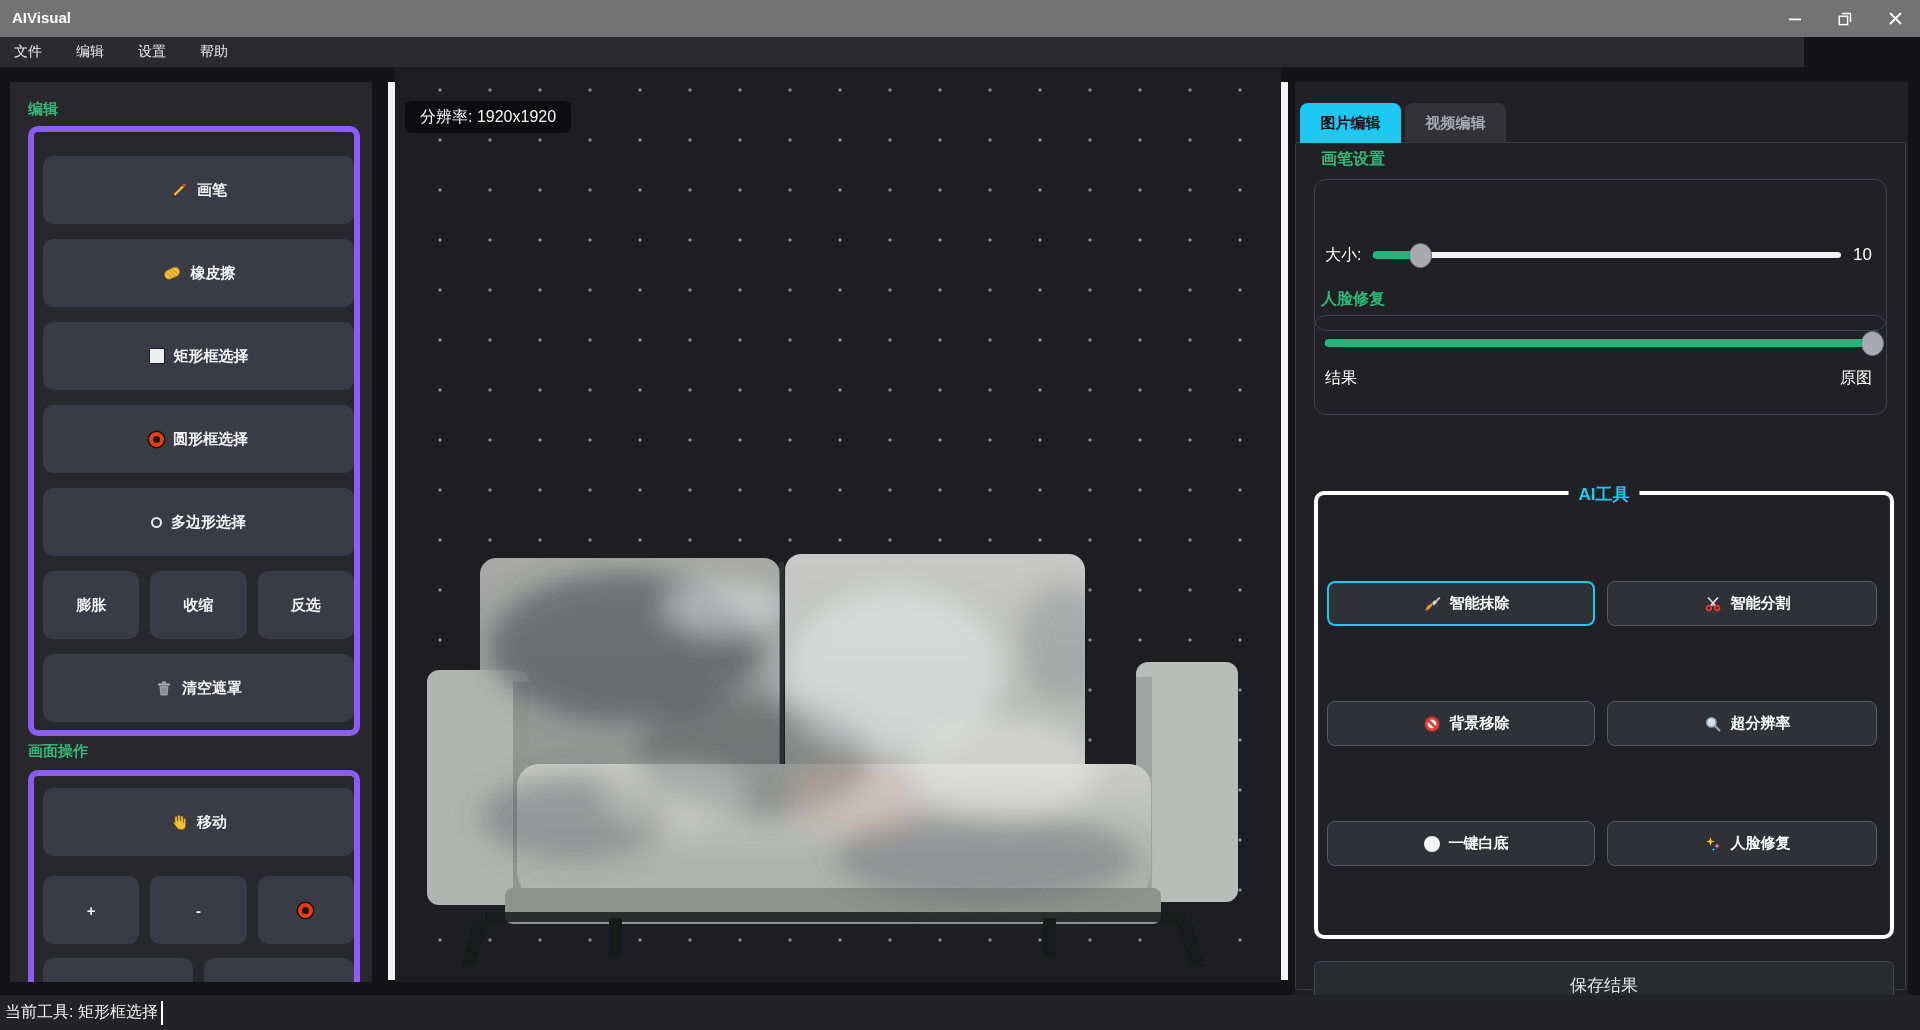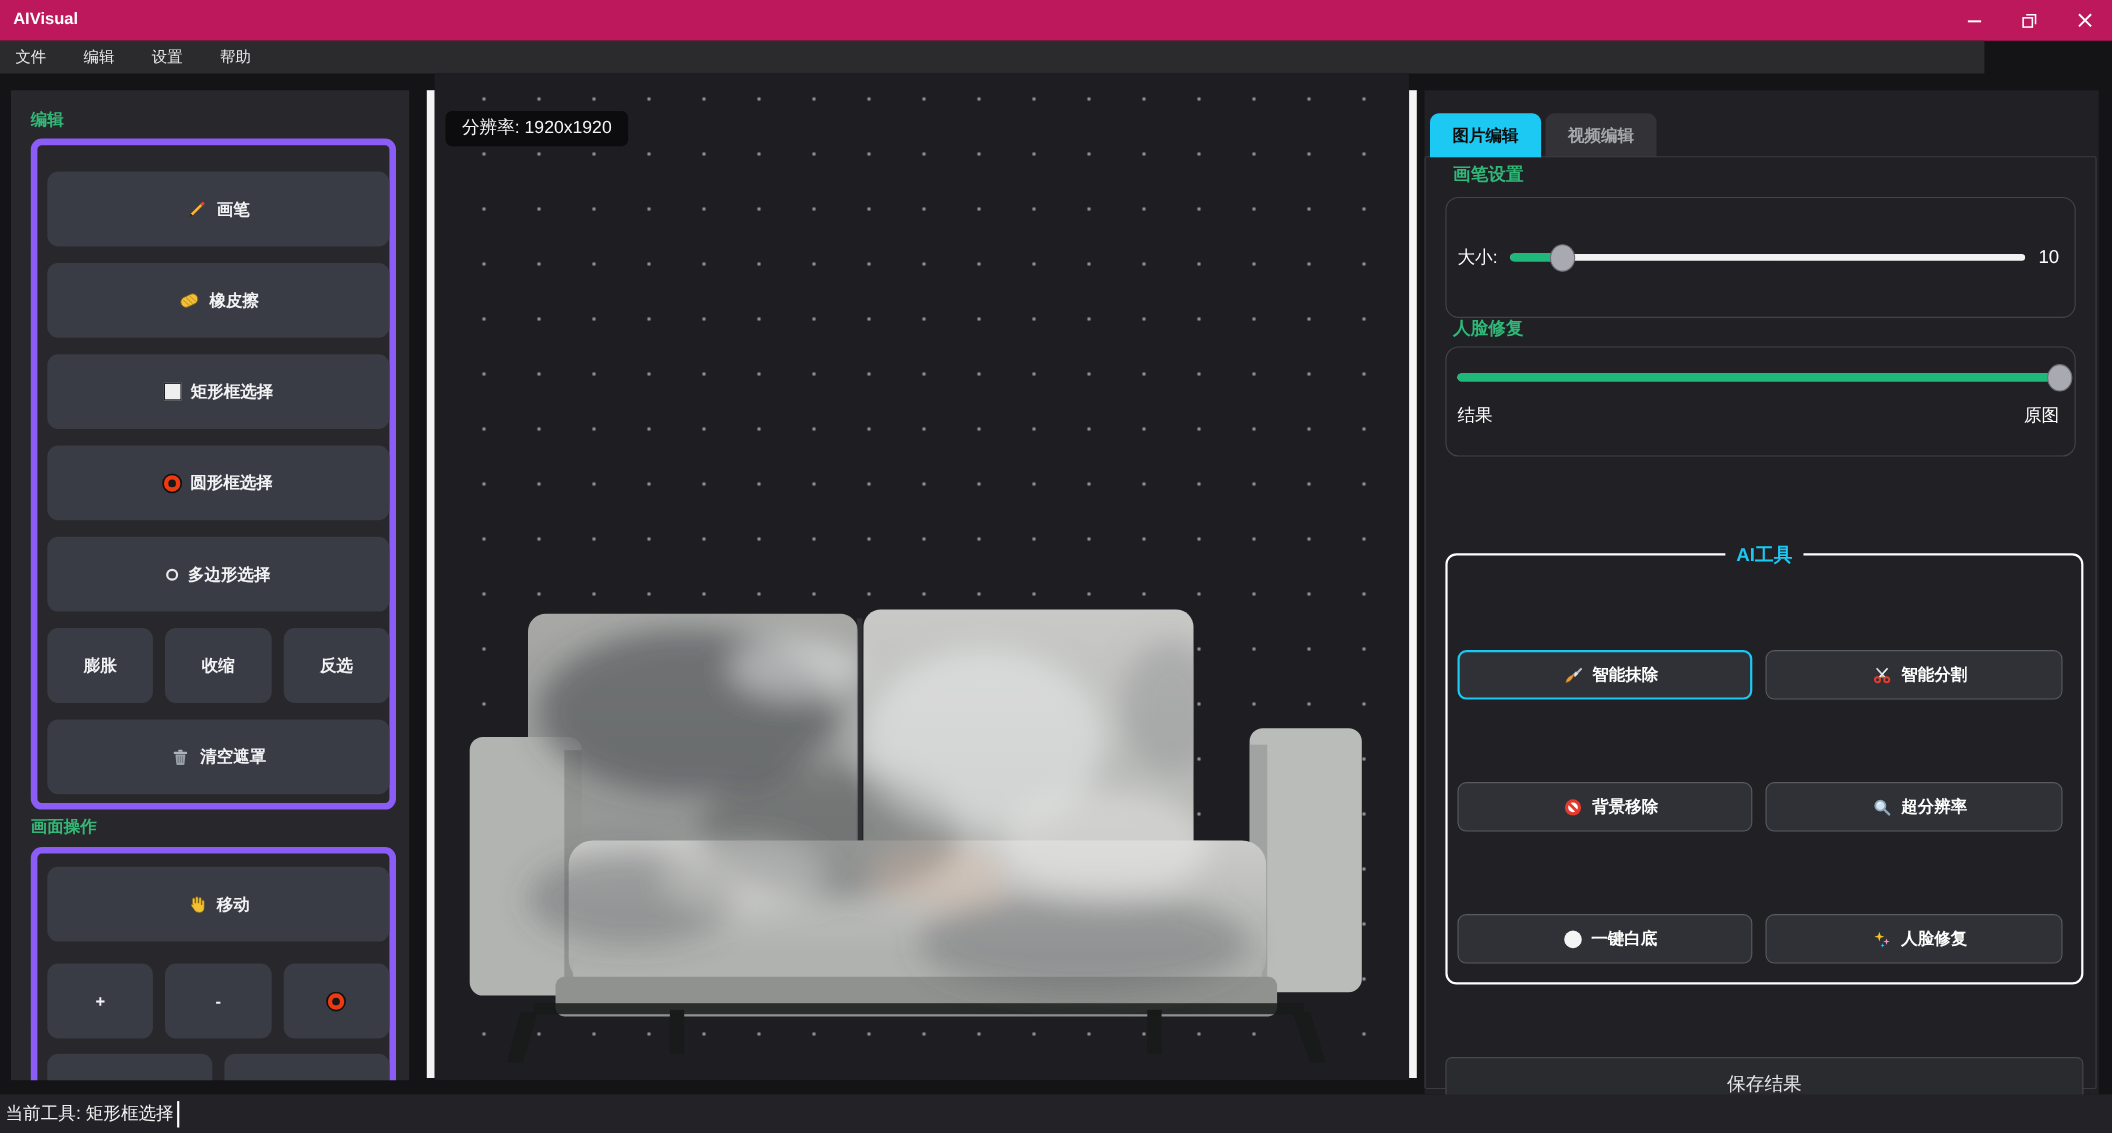--- a/index.html
+++ b/index.html
@@ -1,21 +1,21 @@
 <!DOCTYPE html>
 <html><head>
 <meta charset="utf-8">
 <style>
   * { margin:0; padding:0; box-sizing:border-box; }
   html,body { width:1920px; height:1030px; overflow:hidden; background:#141416;
               font-family:"Liberation Sans", sans-serif; }
   .abs { position:absolute; }
 
   
-  .titlebar { position:absolute; left:0; top:0; width:1920px; height:37px; background:#be185d; }
+  .titlebar { position:absolute; left:0; top:0; width:1920px; height:37px; background:#737373; }
   .app-title { position:absolute; left:12px; top:9px; color:#fff; font-size:15px; font-weight:bold; }
   .win-controls { position:absolute; right:0; top:0; height:37px; display:flex; }
   .win-btn { width:50px; height:37px; display:flex; align-items:center; justify-content:center; }
 
   
   .menubar { position:absolute; left:0; top:37px; width:1804px; height:30px; background:#2b2b2e;
              display:flex; align-items:center; }
   .menu-item { color:#e9e9ec; font-size:14px; margin-left:14px; padding:3px 10px; }
   .menu-item:first-child { margin-left:4px; }
 
@@ -58,22 +58,22 @@
   .panel-box { position:absolute; left:0; top:60px; width:611px; height:848px;
                border:1px solid #3b3c42; border-radius:2px; }
   .p-title { position:absolute; left:25px; color:#2fb878; font-size:16px; font-weight:bold; }
   .p-group { position:absolute; left:18px; width:573px; border:1px solid #43444b; border-radius:12px; }
 
   .slider-track { position:relative; height:6px; background:#f2f2f2; border-radius:3px; }
   .slider-fill  { position:absolute; left:0; top:-1px; height:8px; background:#1eb87a; border-radius:4px; }
   .slider-thumb { position:absolute; top:-9px; width:23px; height:25px; background:#a9a9b1;
                   border:1px solid #6e6e76; border-radius:50%; transform:translateX(-11px); }
 
-  .ai-fieldset { position:absolute; left:18px; top:360px; width:580px; height:392px;
-                 border:2px solid #ffffff; border-radius:10px; }
+  .ai-fieldset { position:absolute; left:18px; top:348px; width:580px; height:448px;
+                 border:4px solid #ffffff; border-radius:10px; }
   .ai-legend { position:absolute; top:-12px; left:50%; transform:translateX(-50%);
                background:#212125; padding:0 10px; color:#1bc9f3; font-size:17px; font-weight:bold; }
   .ai-btn { position:absolute; width:268px; height:45px; background:#303137; border:1px solid #5a5b62;
             border-radius:8px; color:#fff; font-size:15px; font-weight:600; display:flex;
             align-items:center; justify-content:center; gap:9px; font-family:"Liberation Sans",sans-serif;padding-left:10px; }
   .ai-btn.active { border:2px solid #1bc9f3; }
   .col1 { left:9px; } .col2 { left:289px; width:270px; }
   .row1 { top:86px; } .row2 { top:206px; } .row3 { top:326px; }
 
   .save-btn { position:absolute; left:18px; top:818px; width:580px; height:48px; background:#2a2b2f;
@@ -281,21 +281,21 @@
     <div class="tab tab-active">
       <span>图片编辑</span>
     </div>
     <div class="tab tab-inactive">
       <span>视频编辑</span>
     </div>
 
     <div class="panel-box">
 
       <div class="p-title" style="top:6px;">画笔设置</div>
-      <div class="p-group" style="top:36px; height:110px;">
+      <div class="p-group" style="top:36px; height:152px;">
         <div style="position:absolute; left:10px; right:14px; top:0; height:100%; display:flex; align-items:center; gap:12px;">
           <span style="color:#fff; font-size:16px;">大小:</span>
           <div class="slider-track" style="flex:1;">
             <div class="slider-fill" style="width: 10%;"></div>
             <div class="slider-thumb" style="left: 10%;"></div>
           </div>
           <span style="color:#fff; font-size:17px;">10</span>
         </div>
       </div>
 

